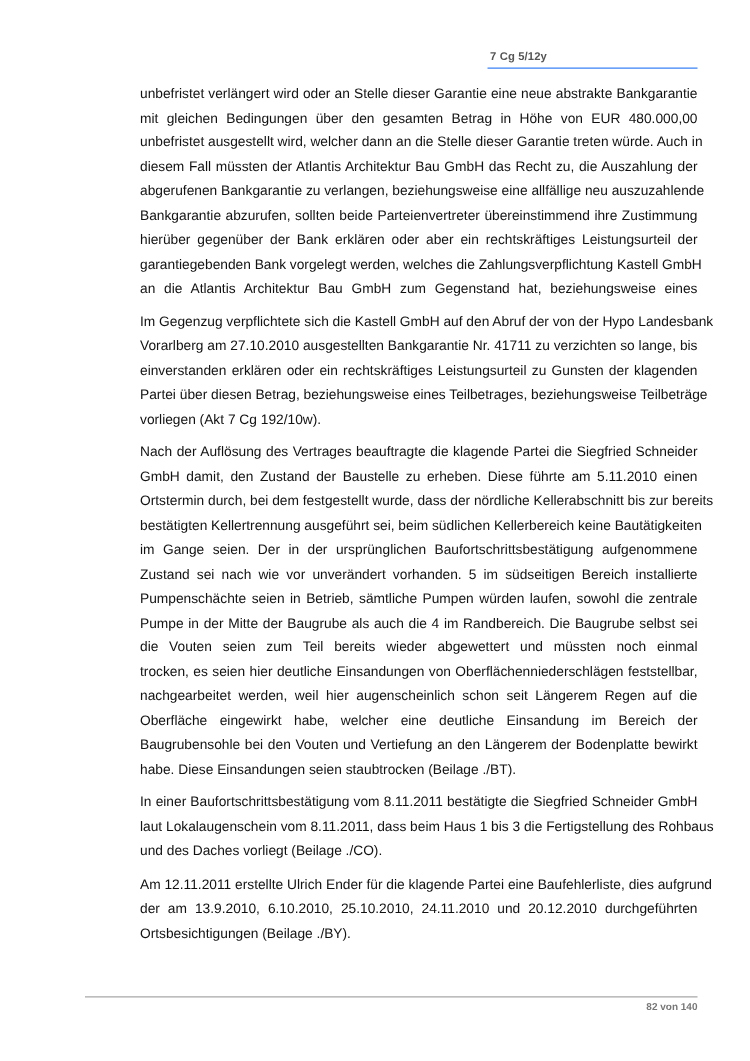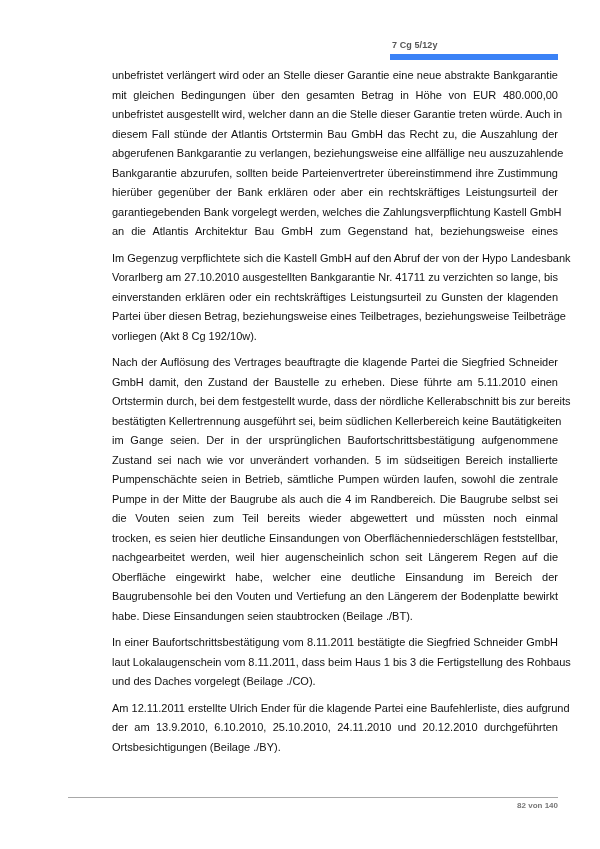--- a/index.html
+++ b/index.html
@@ -1,19 +1,19 @@
 <!DOCTYPE html>
 <html><head>
 <meta charset="utf-8">
 <style>
   html, body { margin: 0; padding: 0; background: #ffffff; }
   body { width: 600px; height: 849px; position: relative; overflow: hidden;
          font-family: "Liberation Sans", sans-serif; color: #111; }
   .header { position: absolute; left: 390px; top: 40px; width: 168px;
-            border-bottom: 6px solid #3b82f6; height: 14px; }
+            border-bottom: 1px solid #3b82f6; height: 14px; }
   .header-ref { position: absolute; left: 2px; top: 0px; font-size: 9px;
                 font-weight: bold; color: #555; letter-spacing: 0.1px; }
   .body { position: absolute; left: 68px; top: 66px; width: 490px; }
   .para { margin: 0 0 7px 0; }
   .line { display: block; height: 19.5px; line-height: 19.5px; font-size: 11px;
           white-space: nowrap; text-align: justify; text-align-last: justify; margin-left: 44px; }
   .line.last { text-align-last: left; }
   .footer-rule { position: absolute; left: 68px; top: 797px; width: 490px;
                  height: 0; border-top: 1px solid #a8a8a8; }
   .page-number { position: absolute; right: 42px; top: 801px; font-size: 8px;
@@ -24,54 +24,54 @@
 
 <div class="header">
   <span class="header-ref">7 Cg 5/12y</span>
 </div>
 
 <div class="body">
   <div class="para">
     <span class="line">unbefristet verlängert wird oder an Stelle dieser Garantie eine neue abstrakte Bankgarantie</span>
     <span class="line">mit gleichen Bedingungen über den gesamten Betrag in Höhe von EUR 480.000,00</span>
     <span class="line">unbefristet ausgestellt wird, welcher dann an die Stelle dieser Garantie treten würde. Auch in</span>
-    <span class="line">diesem Fall stünde der Atlantis Ortstermin Bau GmbH das Recht zu, die Auszahlung der</span>
+    <span class="line">diesem Fall müssten der Atlantis Architektur Bau GmbH das Recht zu, die Auszahlung der</span>
     <span class="line">abgerufenen Bankgarantie zu verlangen, beziehungsweise eine allfällige neu auszuzahlende</span>
     <span class="line">Bankgarantie abzurufen, sollten beide Parteienvertreter übereinstimmend ihre Zustimmung</span>
     <span class="line">hierüber gegenüber der Bank erklären oder aber ein rechtskräftiges Leistungsurteil der</span>
     <span class="line">garantiegebenden Bank vorgelegt werden, welches die Zahlungsverpflichtung Kastell GmbH</span>
     <span class="line">an die Atlantis Architektur Bau GmbH zum Gegenstand hat, beziehungsweise eines</span>
   </div>
   <div class="para">
     <span class="line">Im Gegenzug verpflichtete sich die Kastell GmbH auf den Abruf der von der Hypo Landesbank</span>
     <span class="line">Vorarlberg am 27.10.2010 ausgestellten Bankgarantie Nr. 41711 zu verzichten so lange, bis</span>
     <span class="line">einverstanden erklären oder ein rechtskräftiges Leistungsurteil zu Gunsten der klagenden</span>
     <span class="line">Partei über diesen Betrag, beziehungsweise eines Teilbetrages, beziehungsweise Teilbeträge</span>
-    <span class="line last">vorliegen (Akt 8 Cg 192/10w).</span>
+    <span class="line last">vorliegen (Akt 7 Cg 192/10w).</span>
   </div>
   <div class="para">
     <span class="line">Nach der Auflösung des Vertrages beauftragte die klagende Partei die Siegfried Schneider</span>
     <span class="line">GmbH damit, den Zustand der Baustelle zu erheben. Diese führte am 5.11.2010 einen</span>
     <span class="line">Ortstermin durch, bei dem festgestellt wurde, dass der nördliche Kellerabschnitt bis zur bereits</span>
     <span class="line">bestätigten Kellertrennung ausgeführt sei, beim südlichen Kellerbereich keine Bautätigkeiten</span>
     <span class="line">im Gange seien. Der in der ursprünglichen Baufortschrittsbestätigung aufgenommene</span>
     <span class="line">Zustand sei nach wie vor unverändert vorhanden. 5 im südseitigen Bereich installierte</span>
     <span class="line">Pumpenschächte seien in Betrieb, sämtliche Pumpen würden laufen, sowohl die zentrale</span>
     <span class="line">Pumpe in der Mitte der Baugrube als auch die 4 im Randbereich. Die Baugrube selbst sei</span>
     <span class="line">die Vouten seien zum Teil bereits wieder abgewettert und müssten noch einmal</span>
     <span class="line">trocken, es seien hier deutliche Einsandungen von Oberflächenniederschlägen feststellbar,</span>
     <span class="line">nachgearbeitet werden, weil hier augenscheinlich schon seit Längerem Regen auf die</span>
     <span class="line">Oberfläche eingewirkt habe, welcher eine deutliche Einsandung im Bereich der</span>
     <span class="line">Baugrubensohle bei den Vouten und Vertiefung an den Längerem der Bodenplatte bewirkt</span>
     <span class="line last">habe. Diese Einsandungen seien staubtrocken (Beilage ./BT).</span>
   </div>
   <div class="para">
     <span class="line">In einer Baufortschrittsbestätigung vom 8.11.2011 bestätigte die Siegfried Schneider GmbH</span>
     <span class="line">laut Lokalaugenschein vom 8.11.2011, dass beim Haus 1 bis 3 die Fertigstellung des Rohbaus</span>
-    <span class="line last">und des Daches vorgelegt (Beilage ./CO).</span>
+    <span class="line last">und des Daches vorliegt (Beilage ./CO).</span>
   </div>
   <div class="para">
     <span class="line">Am 12.11.2011 erstellte Ulrich Ender für die klagende Partei eine Baufehlerliste, dies aufgrund</span>
     <span class="line">der am 13.9.2010, 6.10.2010, 25.10.2010, 24.11.2010 und 20.12.2010 durchgeführten</span>
     <span class="line last">Ortsbesichtigungen (Beilage ./BY).</span>
   </div>
 </div>
 
 <div class="footer-rule"></div>
 <div class="page-number">82 von 140</div>

